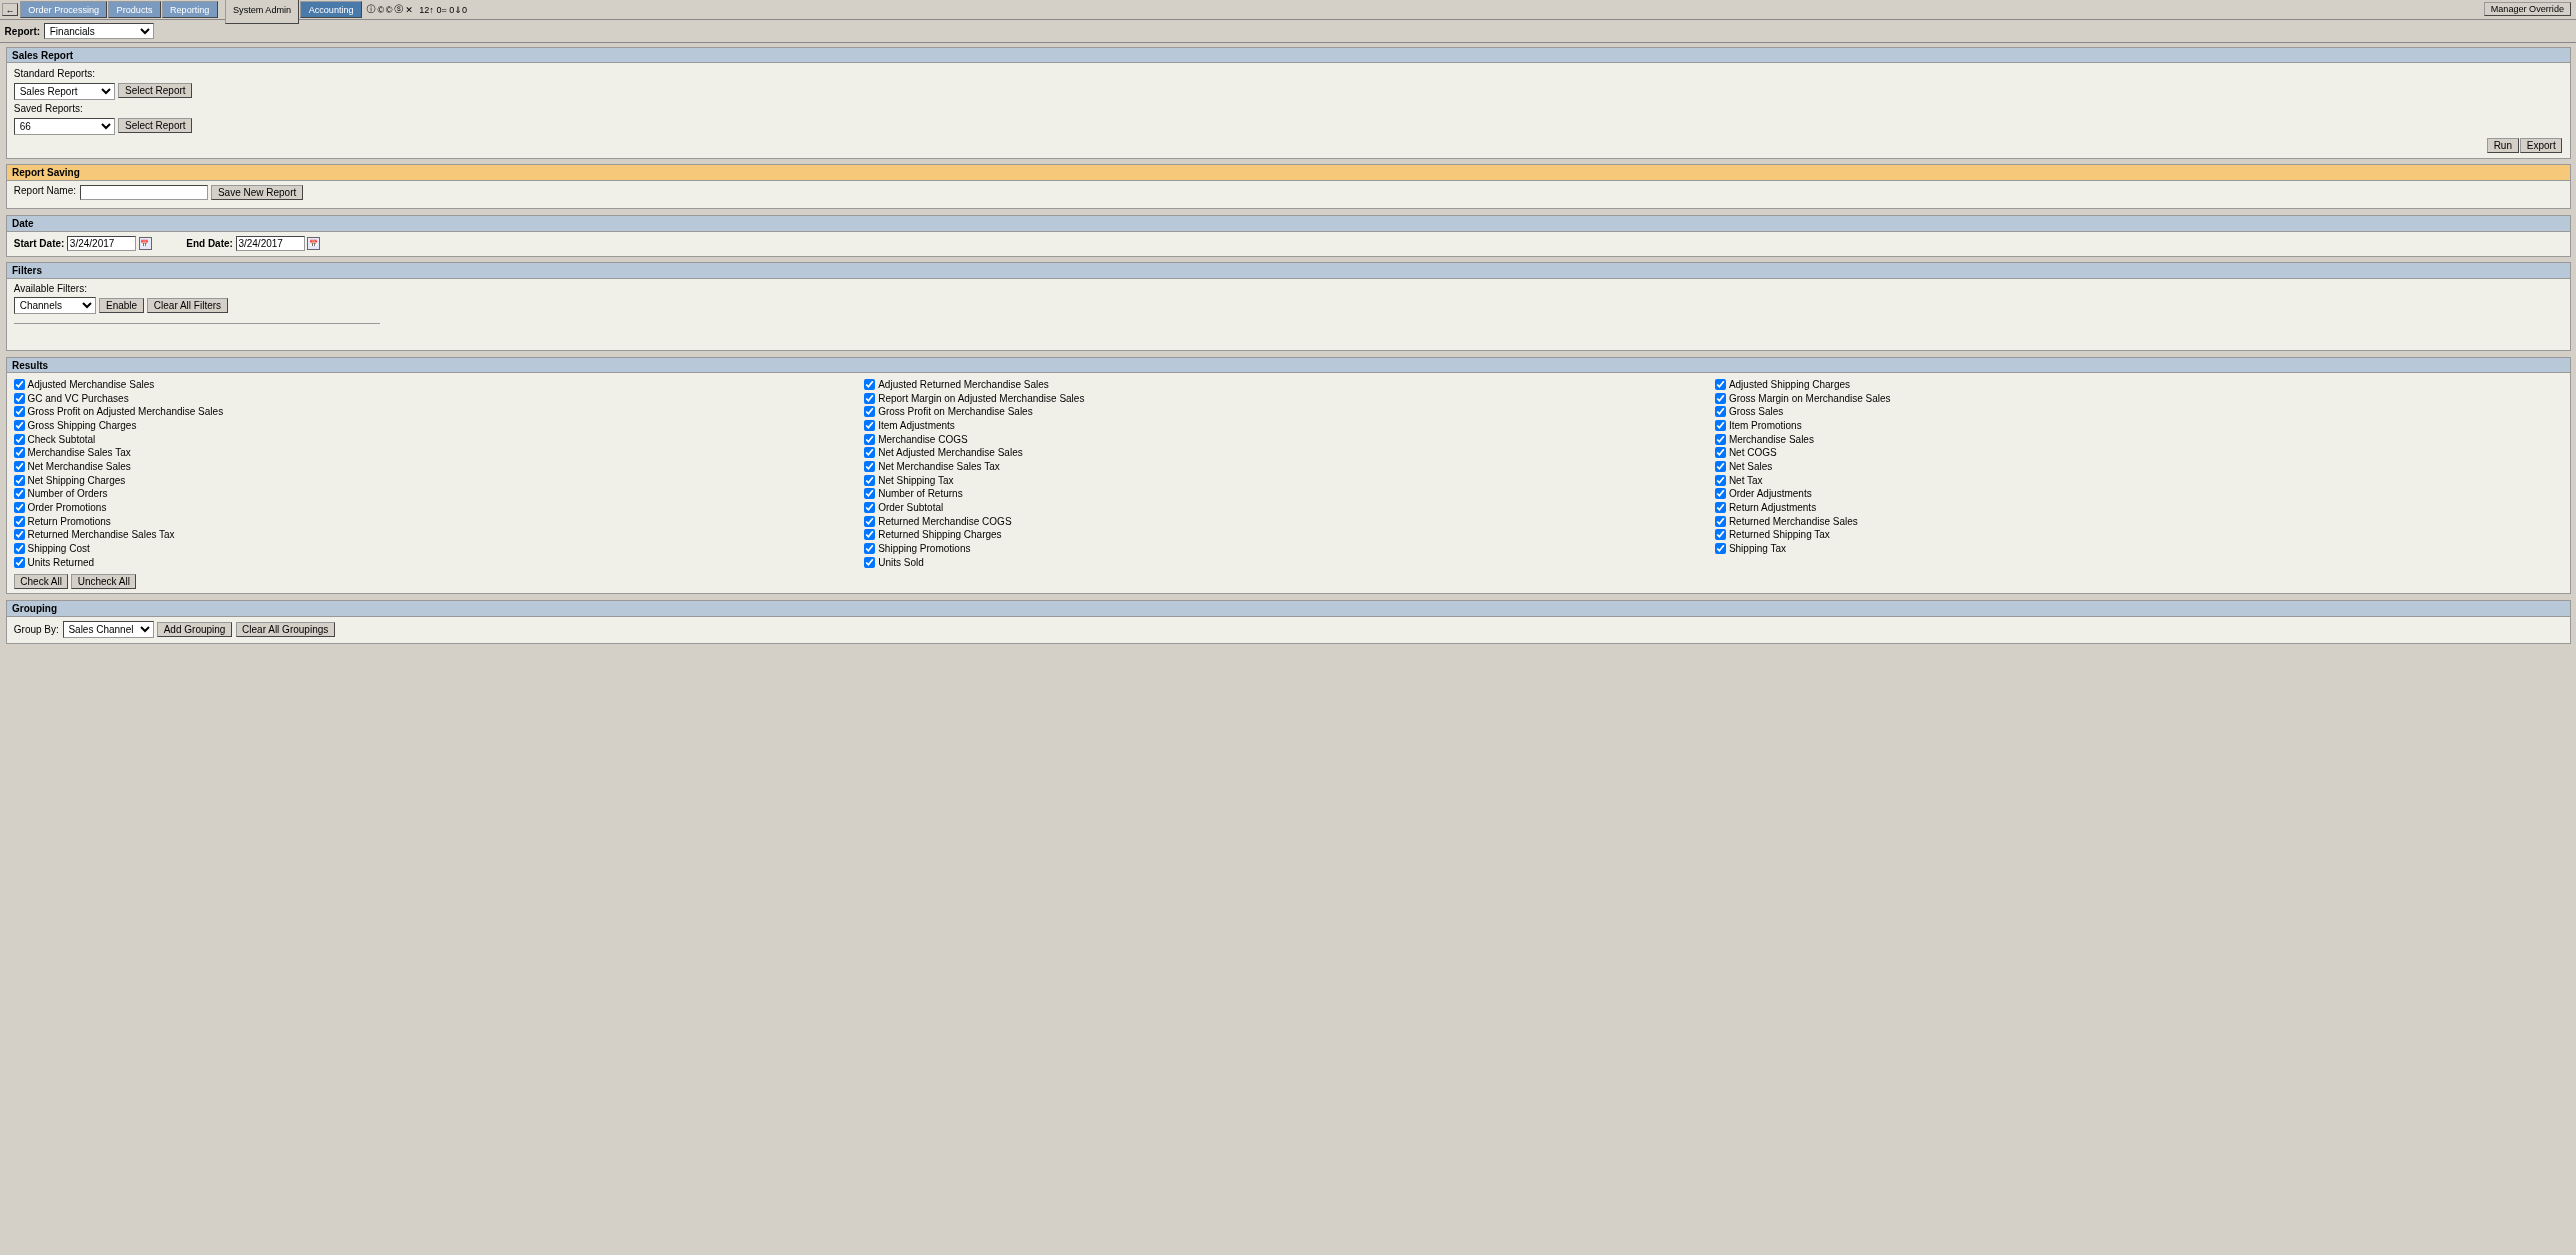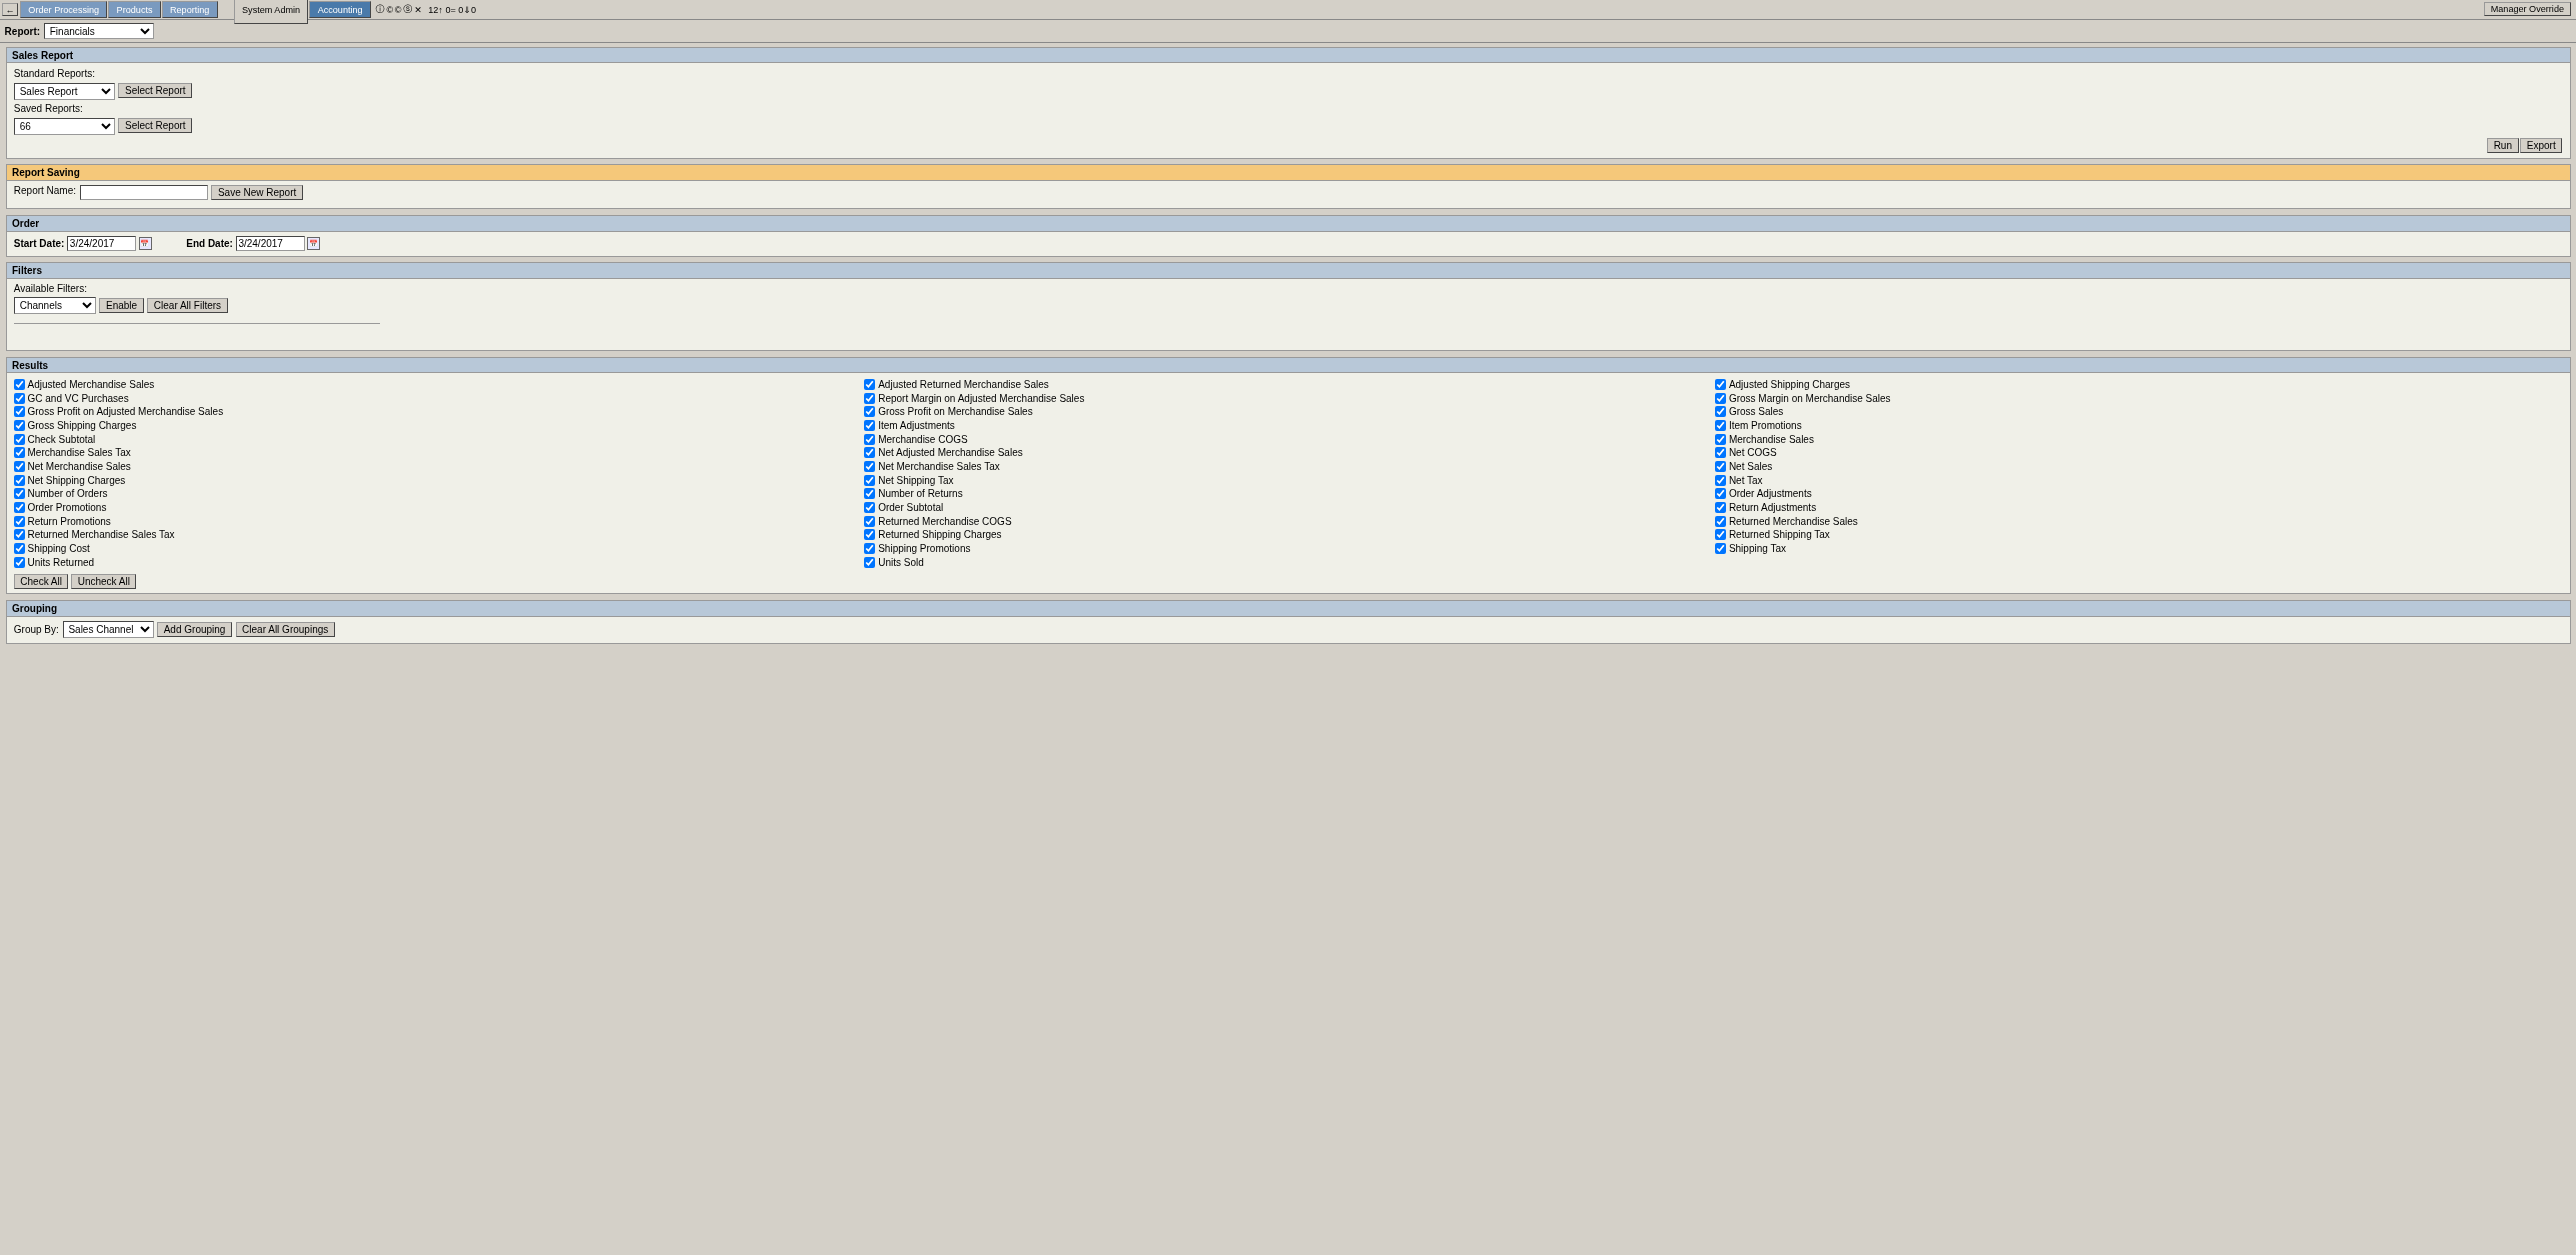--- a/index.html
+++ b/index.html
@@ -47,21 +47,21 @@
 
 <div style="position:relative; display:flex; align-items:center; background:#d4d0c8; border-bottom:0.9px solid #888; height:20px; padding:0.9px 1.8px;">
   <button style="font-size:9.1px; padding:0.9px 2.7px; border:0.9px outset #999; background:#d4d0c8; cursor:pointer; margin-right:1.8px;">←</button>
 
   <div style="padding:1.8px 7.3px; font-size:9.1px; background:#7a9abf; color:white; border:0.9px outset #999; cursor:pointer; height:16.5px; display:flex; align-items:center; margin-right:0.9px;">
     <span>Order Processing</span>
   </div>
   <div style="padding:1.8px 7.3px; font-size:9.1px; background:#7a9abf; color:white; border:0.9px outset #999; cursor:pointer; height:16.5px; display:flex; align-items:center; margin-right:0.9px;">
     <span>Products</span>
   </div>
-  <div style="padding:1.8px 7.3px; font-size:9.1px; background:#7a9abf; color:white; border:0.9px outset #999; cursor:pointer; height:16.5px; display:flex; align-items:center; margin-right:16px;">
+  <div style="padding:1.8px 7.3px; font-size:9.1px; background:#7a9abf; color:white; border:0.9px outset #999; cursor:pointer; height:16.5px; display:flex; align-items:center; margin-right:7px;">
     <span>Reporting</span>
   </div>
   <div style="padding:1.8px 7.3px; font-size:9.1px; background:#d4d0c8; color:#000; border:0.9px outset #999; cursor:pointer; height:28px; display:flex; align-items:center; margin-right:0.9px;">
     <span>System Admin</span>
   </div>
   <div style="padding:1.8px 7.3px; font-size:9.1px; background:#4a7aaa; color:white; border:0.9px outset #999; cursor:pointer; height:16.5px; display:flex; align-items:center; margin-right:3.7px;">
     <span>Accounting</span>
   </div>
 
   <span style="font-size:9.1px; cursor:pointer; margin:0 0.9px;">ⓘ</span>
@@ -139,21 +139,21 @@
         <input type="text" class="text-input" style="width: 128px;">
         <button class="btn">
           <span>Save New Report</span>
         </button>
       </div>
     </div>
   </div>
 
   <div class="section">
     <div class="section-header">
-      <span>Order</span>
+      <span>Date</span>
     </div>
     <div class="section-body">
       <div class="date-row">
         <div class="date-field">
           <label>Start Date:</label>
           <input type="text" class="text-input" style="width: 69px;" value="3/24/2017">
           <button class="cal-btn">📅</button>
         </div>
         <div class="date-field" style="margin-left:27.4px;">
           <label>End Date:</label>

